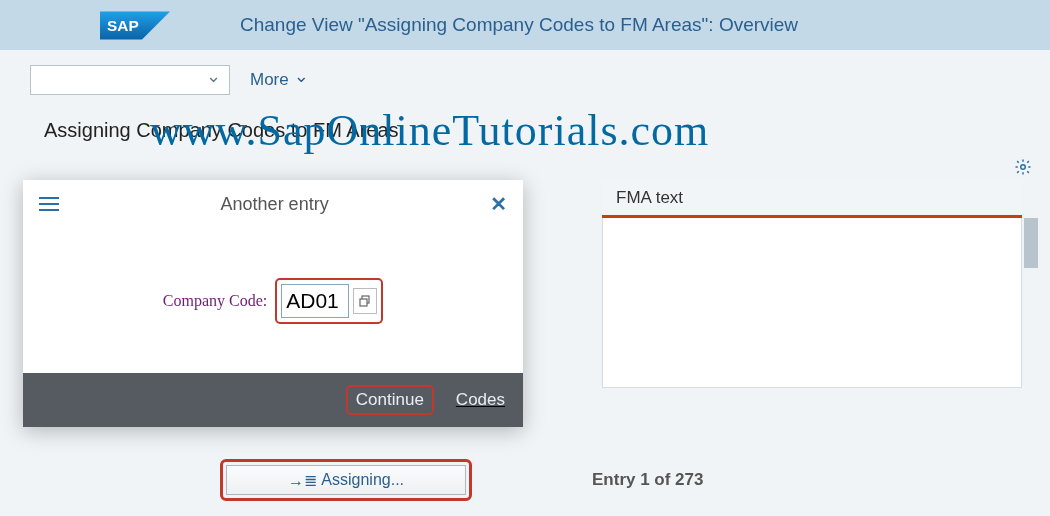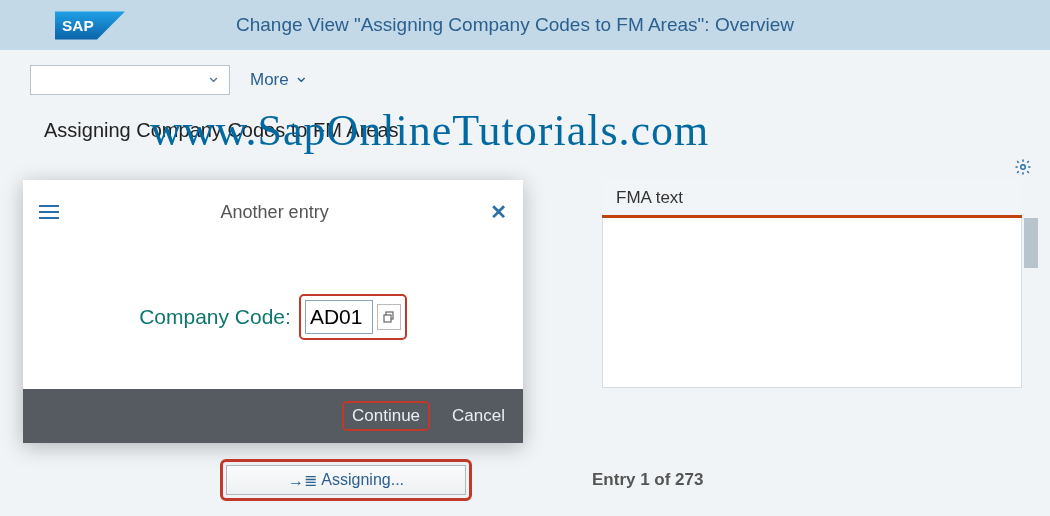--- a/index.html
+++ b/index.html
@@ -9,22 +9,21 @@
       height: 516px;
       background: #f0f4f7;
       position: relative;
       overflow: hidden;
     }
     .header {
       background: #c3d9e8;
       height: 50px;
       display: flex;
       align-items: center;
-      padding-left: 55px;
-      gap: 41px;
+      padding-left: 100px;
     }
     .sap-logo {
       display: inline-flex;
       align-items: center;
     }
     .sap-logo svg { width: 70px; height: 35px; }
     .page-title {
       color: #2b5f8e;
       font-size: 19px;
       margin-left: 70px;
@@ -124,21 +123,21 @@
       position: absolute;
       top: 180px;
       left: 23px;
       width: 500px;
       background: #fff;
       box-shadow: 0 4px 20px rgba(0,0,0,0.25);
     }
     .dialog-header {
       display: flex;
       align-items: center;
-      padding: 20px 16px;
+      padding: 12px 16px;
       position: relative;
     }
     .hamburger {
       display: inline-flex;
       flex-direction: column;
       gap: 4px;
       cursor: pointer;
     }
     .hamburger span { display:block; width: 20px; height: 2px; background: #2b6fa8; }
     .dialog-title {
@@ -153,21 +152,21 @@
       font-weight: bold;
       cursor: pointer;
     }
     .dialog-body {
       height: 145px;
       display: flex;
       align-items: center;
       justify-content: center;
       gap: 8px;
     }
-    .field-label { color: #0f766e; font-size: 21px; }
+    .field-label { color: #701a75; font-size: 16px; font-family: Liberation Serif, serif; }
     .field-wrap {
       display: inline-flex;
       align-items: center;
       border: 2px solid #c0392b;
       border-radius: 5px;
       padding: 4px;
       gap: 4px;
     }
     .field-input {
       width: 68px;
@@ -187,20 +186,21 @@
       cursor: pointer;
       background:#fff;
     }
     .dialog-footer {
       background: #555b60;
       display: flex;
       justify-content: flex-end;
       align-items: center;
       padding: 12px 18px;
       gap: 22px;
+      text-decoration: underline;
     }
     .dialog-footer button {
       background: transparent;
       border: none;
       color: #e8eef3;
       font-size: 17px;
       cursor: pointer;
     }
     .highlight-continue {
       border: 2px solid #c0392b;
@@ -307,21 +307,21 @@
           <rect x="3" y="1" width="7" height="7"></rect>
           <rect x="1" y="4" width="7" height="7" fill="#fff"></rect>
         </svg>
       </span>
     </span>
   </div>
   <div class="dialog-footer">
     <span class="highlight-continue">
       <button>Continue</button>
     </span>
-    <button>Cancel</button>
+    <button>Codes</button>
   </div>
 </div>
 
 <div class="bottom-bar">
   <span class="position-wrap">
     <button class="position-btn">
       <span>→≣</span>
       <span>Assigning...</span>
     </button>
   </span>

